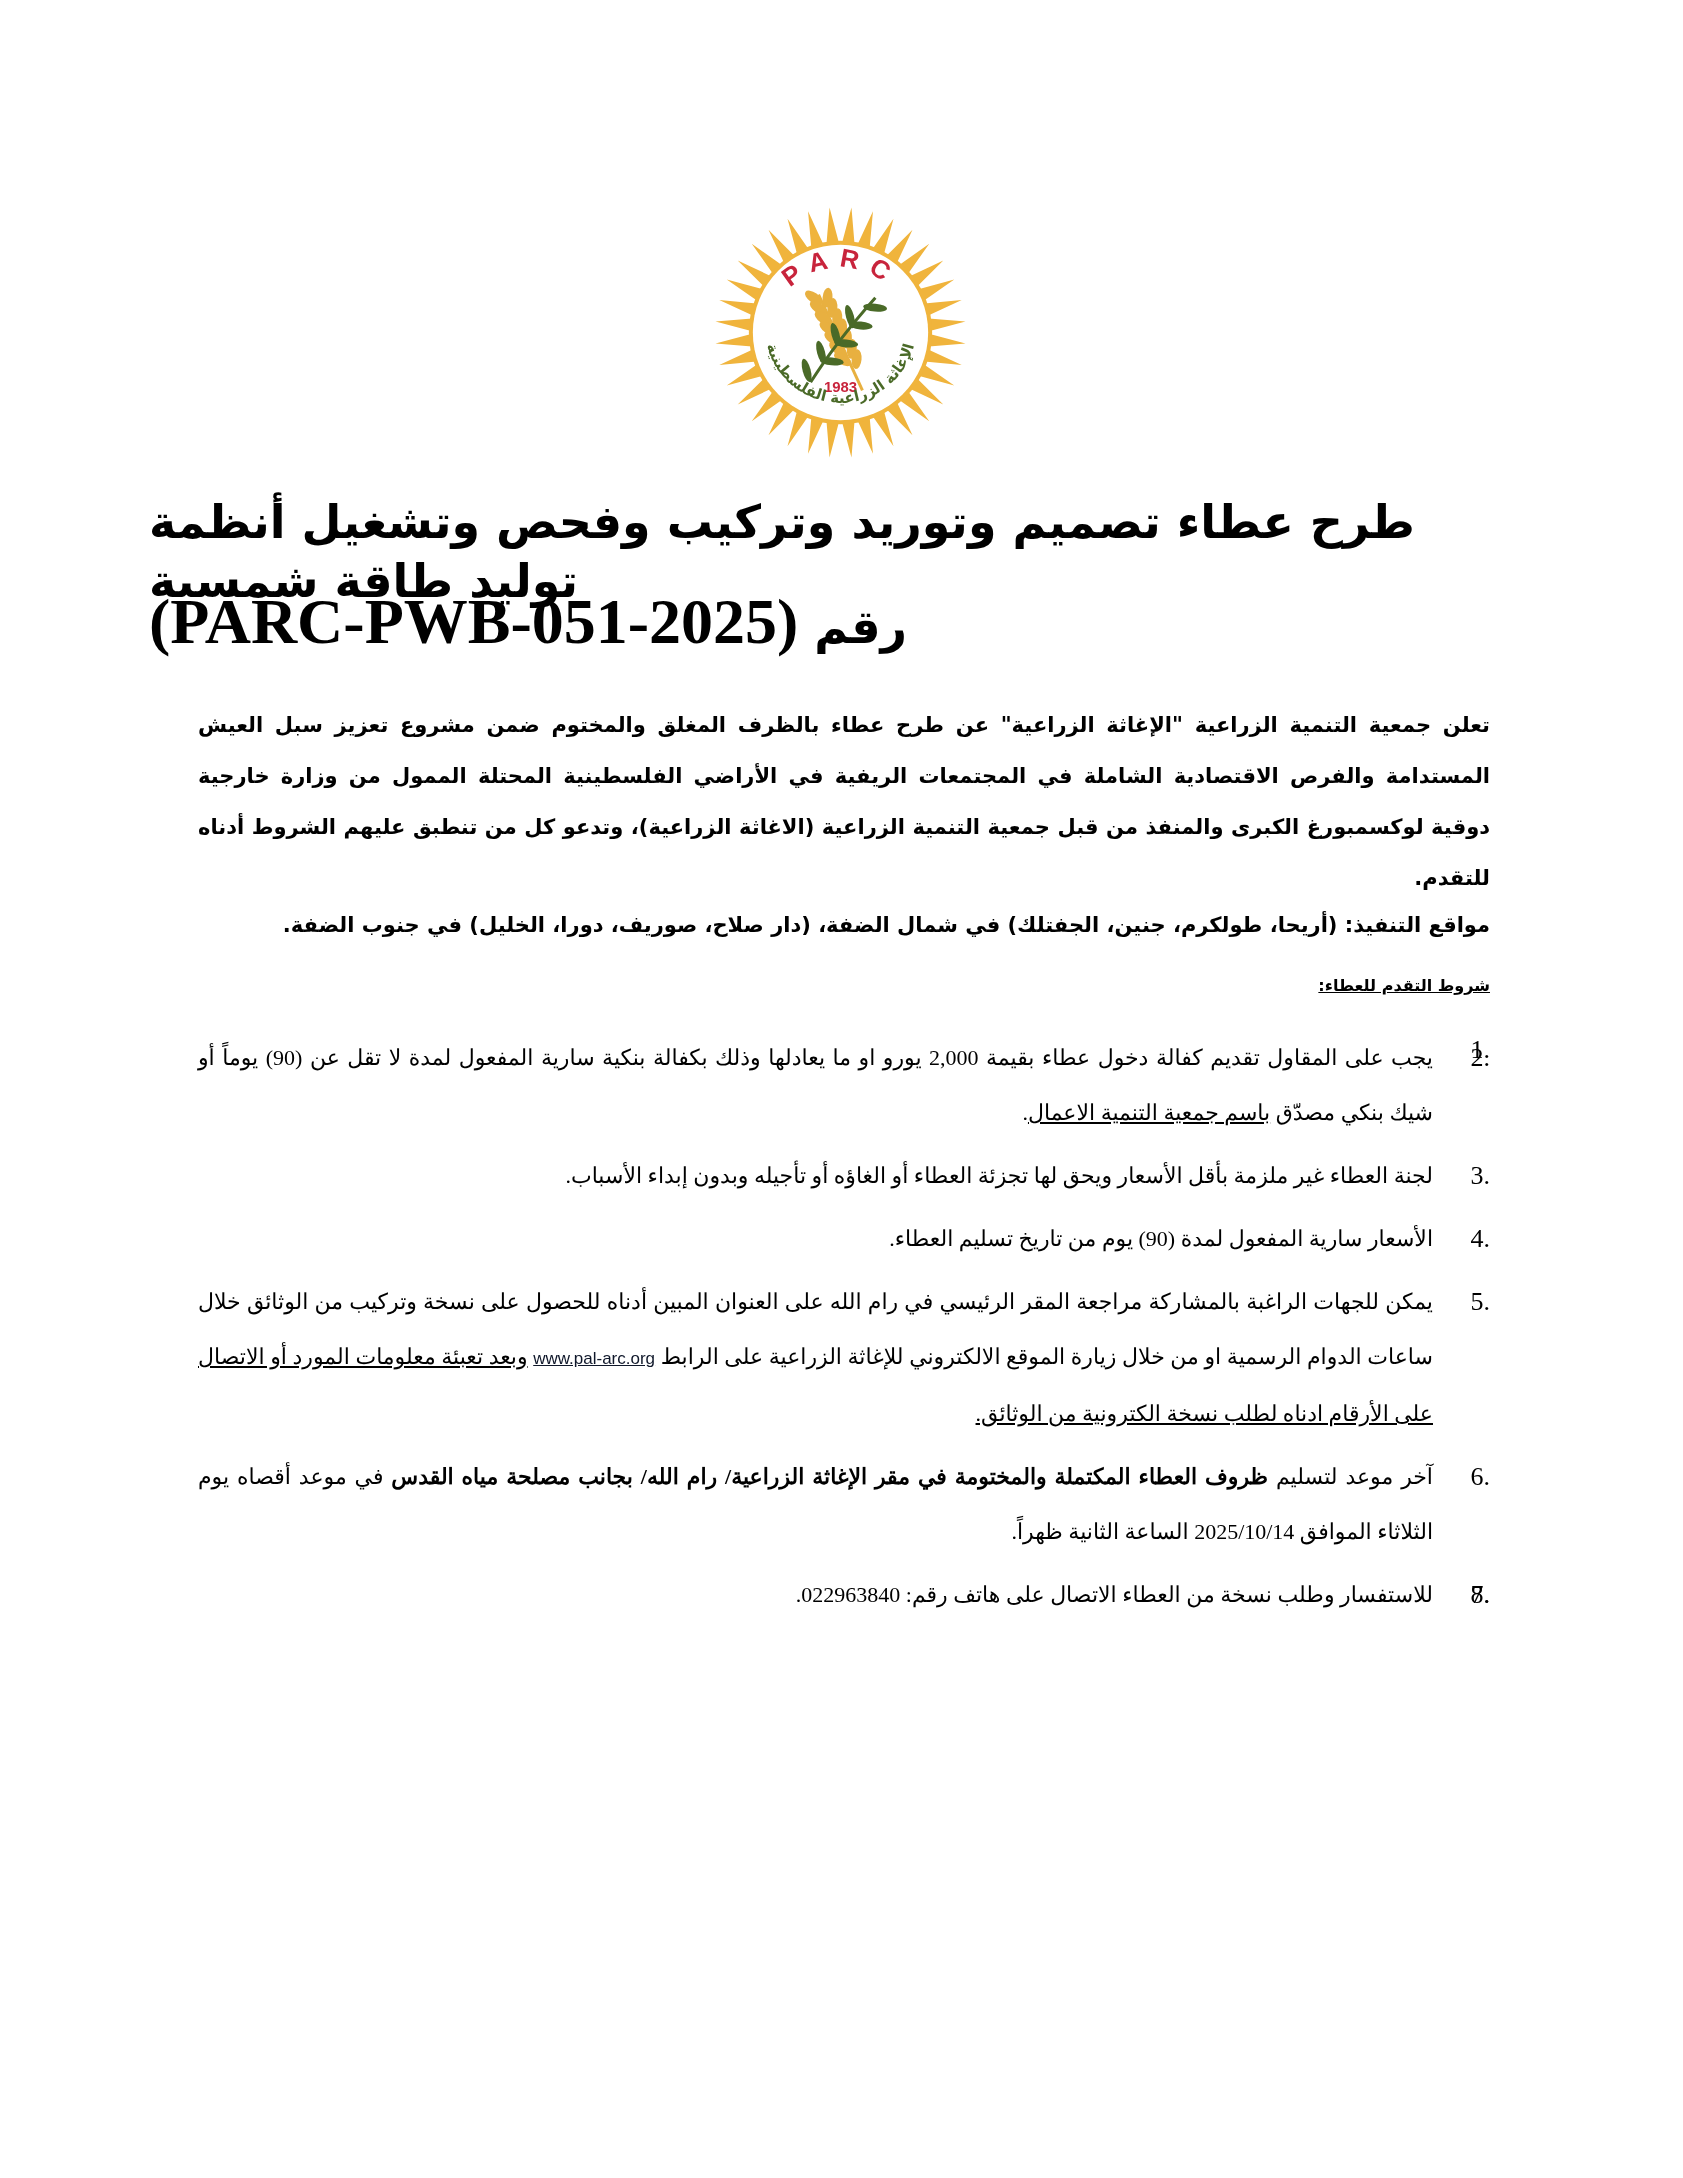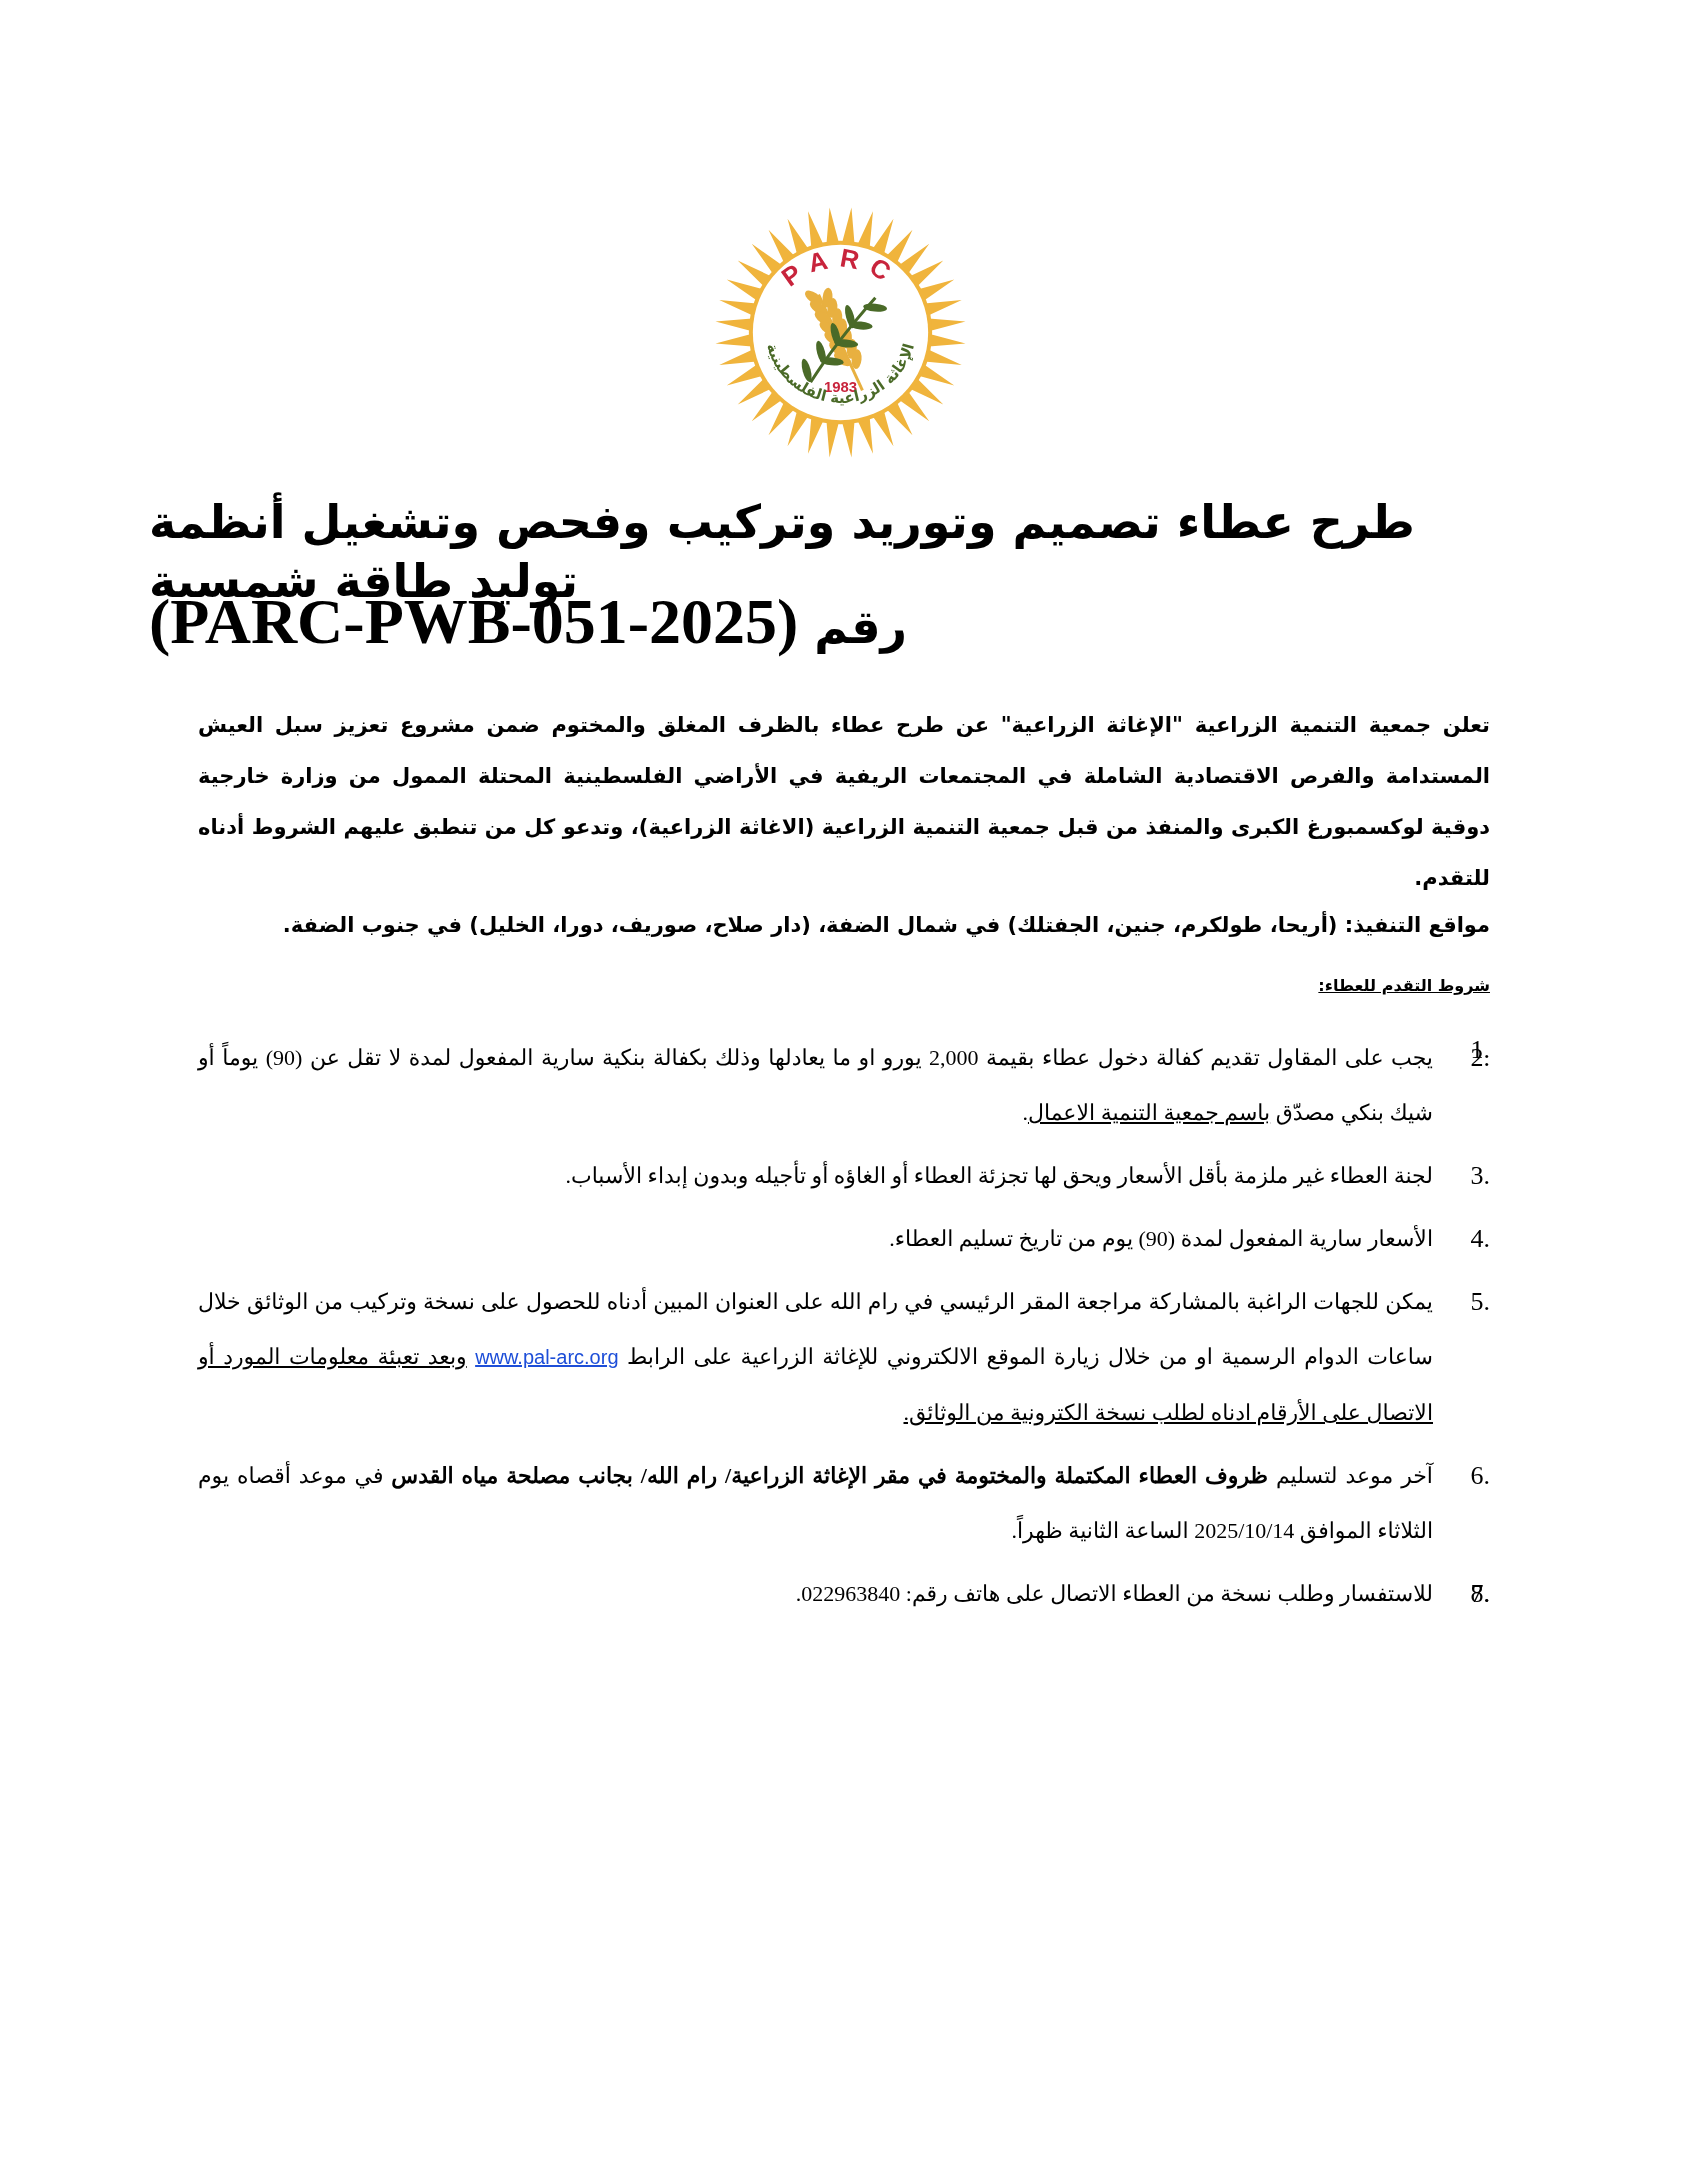--- a/index.html
+++ b/index.html
@@ -45,22 +45,22 @@
     text-align: justify; margin-bottom: 8px;
     font-family: "Liberation Serif", "DejaVu Serif", serif;
   }
   .cond .num {
     position: absolute; right: 0; top: 0; direction: ltr; font-size: 26px;
     font-family: "Liberation Serif", serif;
   }
   .cond .u { text-decoration: underline; }
   .cond .b { font-weight: bold; margin-top: 32px; }
   .cond a.link {
-    color: #1d4ed8; text-decoration: underline; direction: ltr; unicode-bidi: embed;
-    font-family: "Liberation Sans", sans-serif; font-size: 20px;
+    color: #0f172a; text-decoration: underline; direction: ltr; unicode-bidi: embed;
+    font-family: "Liberation Sans", sans-serif; font-size: 17px;
   }
 </style>
 </head>
 <body>
 
 <div class="page">
 
   <div class="logo">
     <svg viewBox="0 0 260 260">
       <g id="rays">

